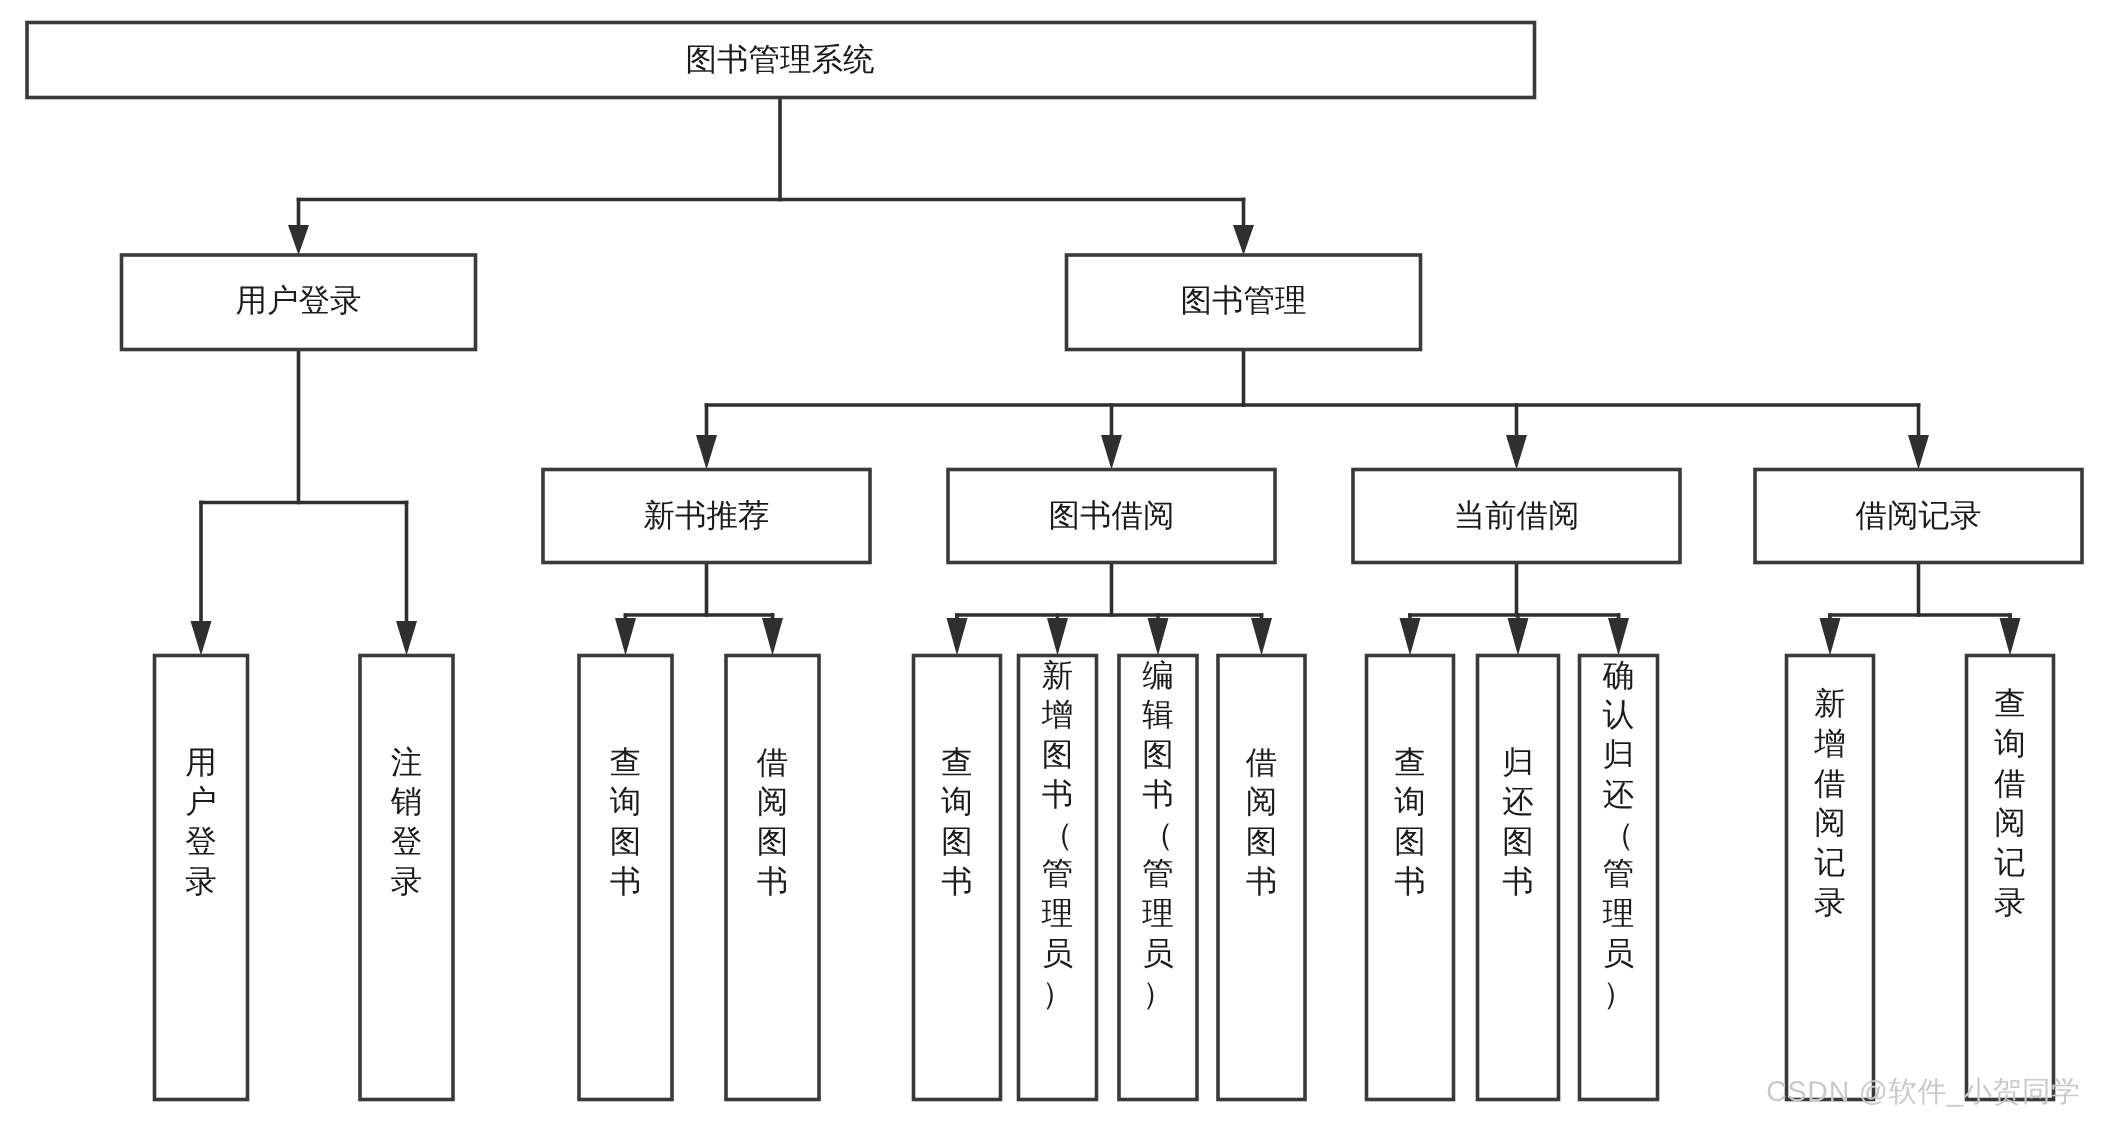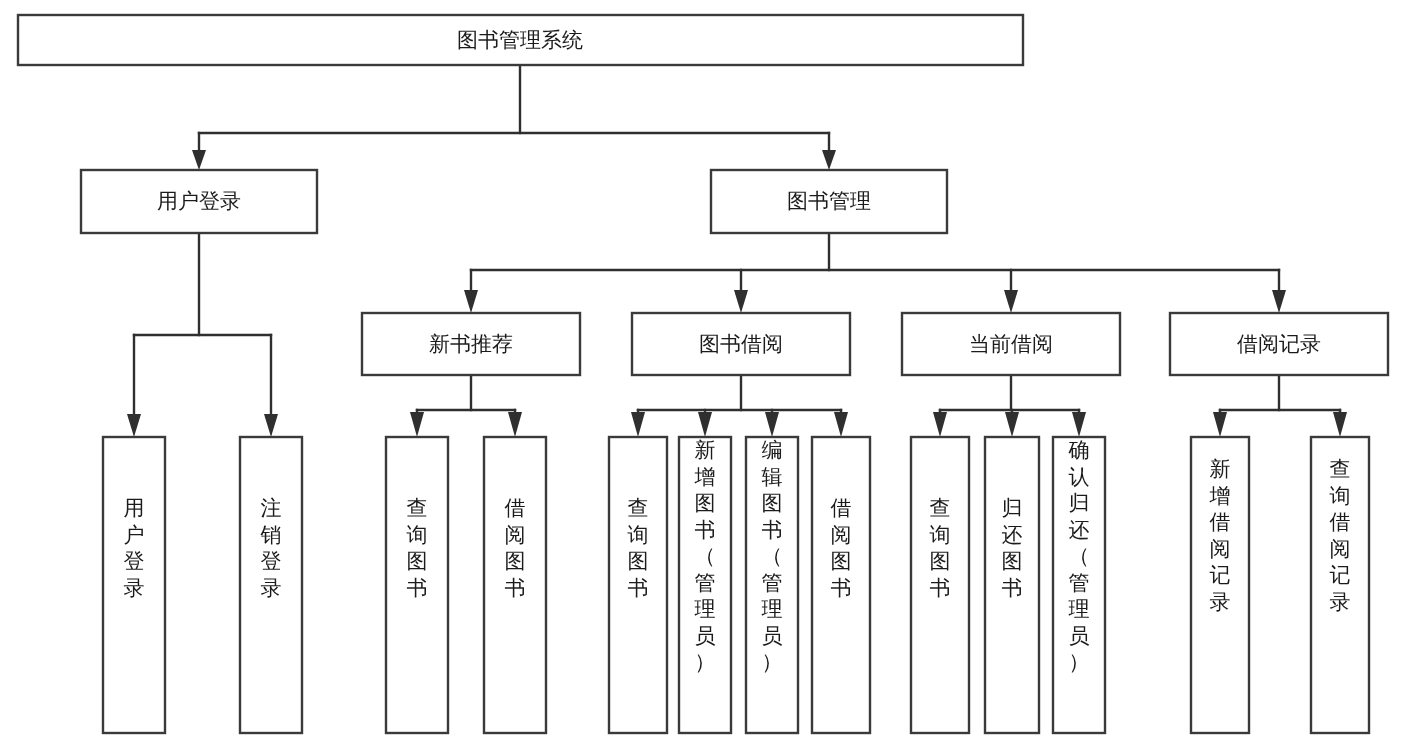--- a/index.html
+++ b/index.html
@@ -230,13 +230,14 @@
     <g>
       <rect class="node-box" x="1191" y="437" width="58" height="296"></rect>
       <text class="node-label-v" x="1220" y="476"><tspan x="1220" y="476">新</tspan><tspan x="1220" y="502.5">增</tspan><tspan x="1220" y="529">借</tspan><tspan x="1220" y="555.5">阅</tspan><tspan x="1220" y="582">记</tspan><tspan x="1220" y="608.5">录</tspan></text>
     </g>
     <g>
       <rect class="node-box" x="1311" y="437" width="58" height="296"></rect>
       <text class="node-label-v" x="1340" y="476"><tspan x="1340" y="476">查</tspan><tspan x="1340" y="502.5">询</tspan><tspan x="1340" y="529">借</tspan><tspan x="1340" y="555.5">阅</tspan><tspan x="1340" y="582">记</tspan><tspan x="1340" y="608.5">录</tspan></text>
     </g>
   </svg>
 
+  <div class="watermark">CSDN @软件_小贺同学</div>
 </div>
 
 </body></html>

